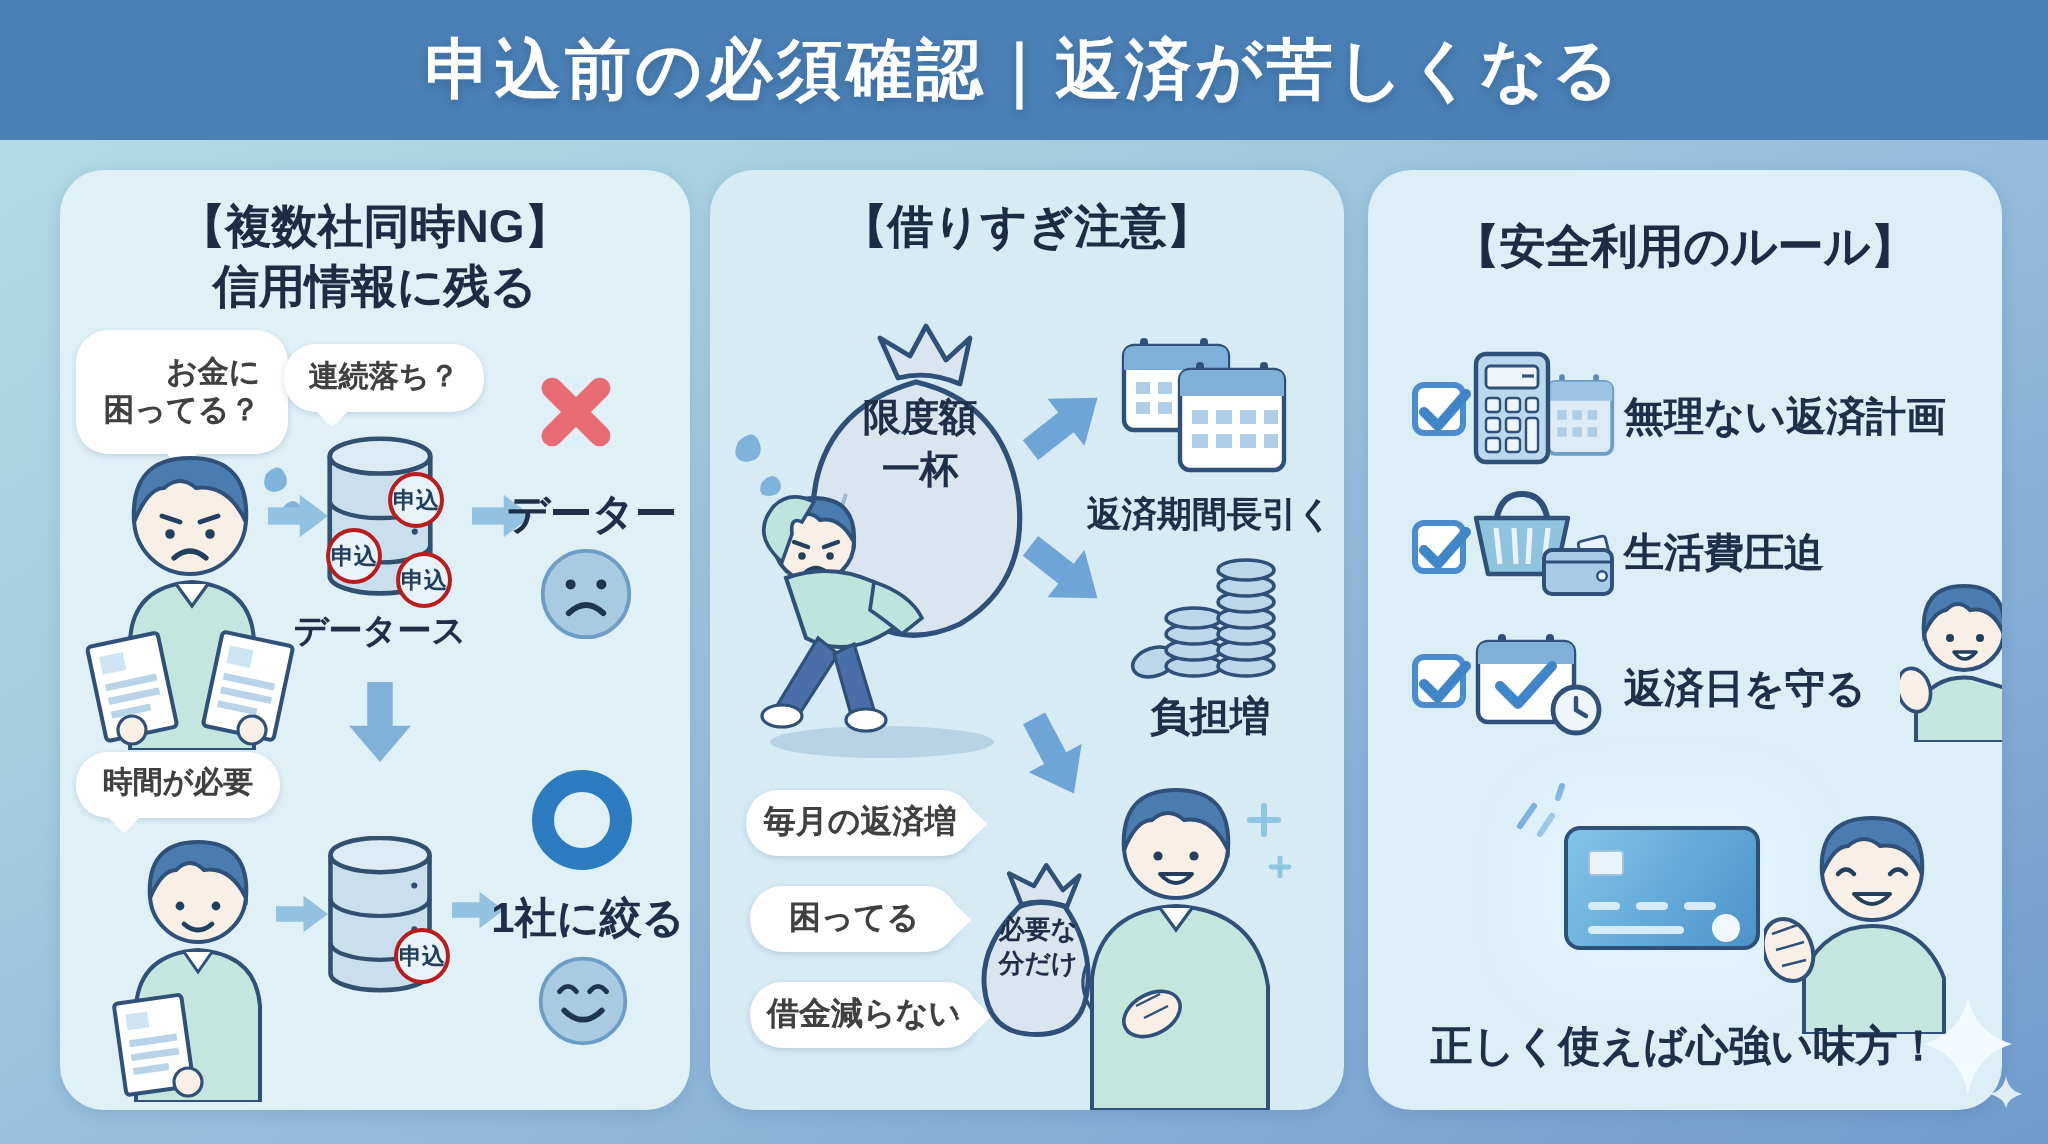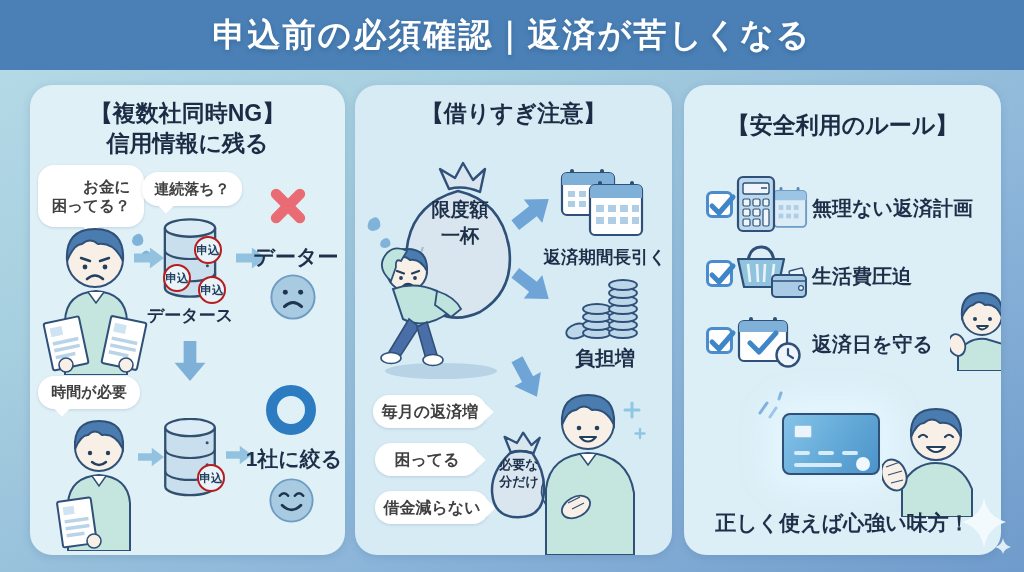--- a/index.html
+++ b/index.html
@@ -17,21 +17,21 @@
   .title{
     color:#ffffff; font-size:33px; font-weight:bold; letter-spacing:2px;
     text-shadow:0 2px 5px rgba(10,40,80,.25);
   }
   .panel{
     position:absolute; top:85px; height:470px; border-radius:22px;
     overflow:hidden; box-shadow:0 2px 8px rgba(50,90,140,.18);
   }
   #panel1{ left:30px;  width:315px; background:#e0f0f7; }
   #panel2{ left:355px; width:317px; background:#d6ebf4; }
-  #panel3{ left:684px; width:317px; background:#dceef6; }
+  #panel3{ left:684px; width:317px; background:#dceef6;font-family:Liberation Mono, monospace; }
 
   .panel-header{
     position:absolute; top:14px; left:0; width:100%; text-align:center;
     font-weight:bold; color:#1b2c44; font-size:23px; line-height:1.3;
   }
   .panel-header span{ display:block; }
 
   .abs{ position:absolute; }
   .jp{ color:#1e3049; font-weight:bold; }
   .prewrap{ white-space:pre-line; }

